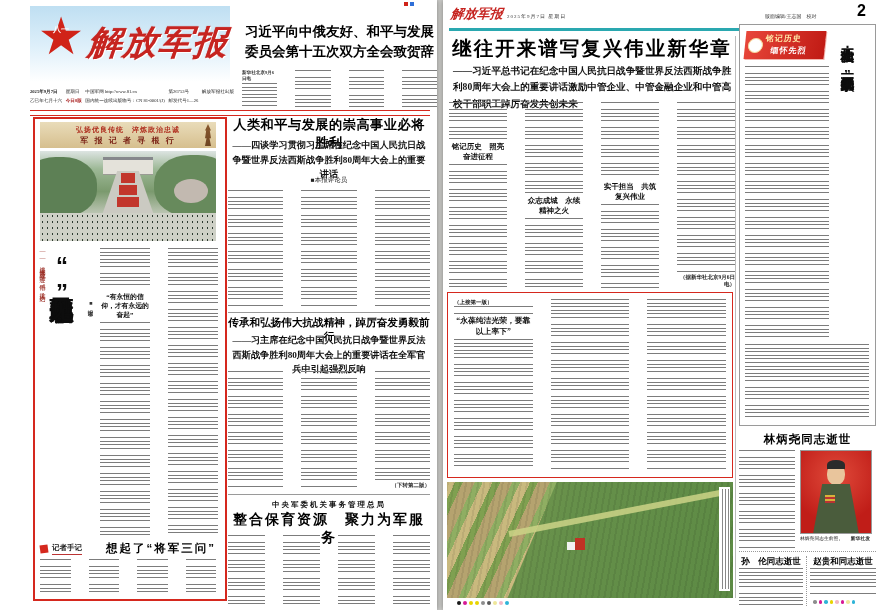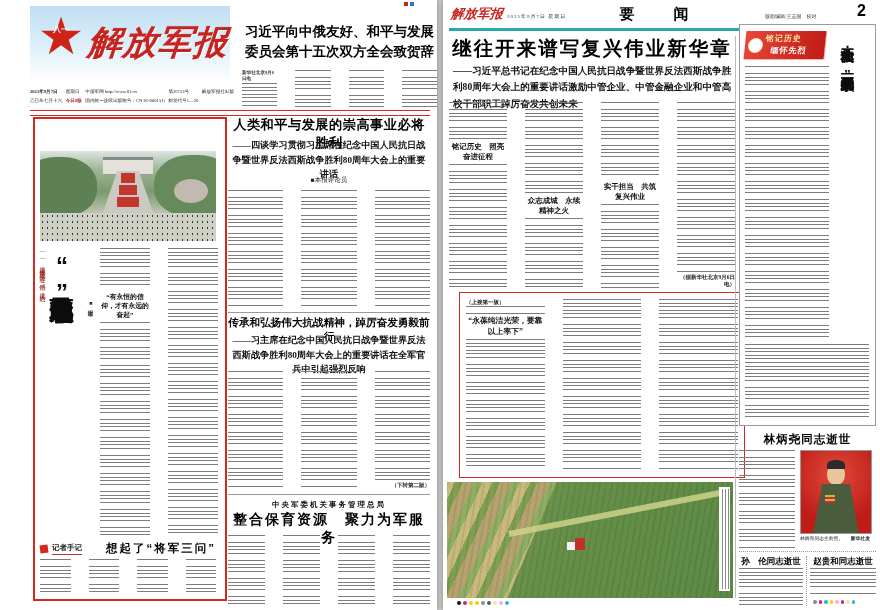--- a/index.html
+++ b/index.html
@@ -80,20 +80,25 @@
         </div>
       <div class="col">
           <div class="tl fill"></div>
         </div>
     </div>
 
     <div class="abs" style="left:30px;top:110px;width:400px;height:4px;border-top:1.6px solid #d5281e;border-bottom:1.6px solid #d5281e;"></div>
 
     <div class="abs redbox" style="left:33px;top:117px;width:190px;height:480px;background:#fff;"></div>
 
+    <div class="abs" style="left:40px;top:122px;width:176px;height:26px;background:linear-gradient(180deg,#e9dcba,#d6bf8e);text-align:center;overflow:hidden;">
+      <div class="hei" style="font-size:7px;color:#b03020;font-weight:bold;letter-spacing:1px;margin-top:3px;">弘扬优良传统　淬炼政治忠诚</div>
+      <div class="hei" style="font-size:8px;color:#7c2417;font-weight:bold;letter-spacing:2px;">军 报 记 者 寻 根 行</div>
+      <div class="abs" style="right:5px;top:2px;width:6px;height:22px;background:linear-gradient(180deg,#8a5a30,#6d4422);clip-path:polygon(50% 0,100% 30%,80% 30%,100% 65%,75% 65%,100% 100%,0 100%,25% 65%,0 65%,20% 30%,0 30%);"></div>
+    </div>
 
     <div class="abs" style="left:40px;top:151px;width:176px;height:90px;overflow:hidden;background:linear-gradient(180deg,#dde4e2 0%,#9db896 20%,#7b9a6e 45%,#c3cabb 72%,#d4d6cc 100%);">
       <div class="abs" style="left:-18px;top:6px;width:75px;height:60px;background:#5d8055;border-radius:45%;"></div>
       <div class="abs" style="right:-18px;top:4px;width:80px;height:62px;background:#678a5c;border-radius:45%;"></div>
       <div class="abs" style="right:8px;top:28px;width:34px;height:24px;background:#d9c4c6;border-radius:50%;opacity:.8;"></div>
       <div class="abs" style="left:63px;top:6px;width:50px;height:14px;background:#e4e2da;border-top:3px solid #86888c;box-shadow:0 1px 0 #9a9a94;"></div>
       <div class="abs" style="left:58px;top:20px;width:60px;height:42px;background:#cbcac2;clip-path:polygon(32% 0,68% 0,92% 100%,8% 100%);"></div>
       <div class="abs" style="left:81px;top:22px;width:14px;height:10px;background:#c2362c;"></div>
       <div class="abs" style="left:79px;top:34px;width:18px;height:10px;background:#c2362c;"></div>
       <div class="abs" style="left:77px;top:46px;width:22px;height:10px;background:#c2362c;"></div>
@@ -186,21 +191,20 @@
       <div class="col">
           <div class="tl fill"></div>
         </div>
     </div>
   </div>
 
   <div class="page" id="page2">
 
     <div class="abs" style="left:8px;top:5px;width:52px;font-size:13px;font-weight:bold;font-style:italic;color:#c62420;transform:skewX(-6deg);">解放军报</div>
     <div class="abs" style="left:64px;top:13px;font-size:5px;color:#333;letter-spacing:1px;">2025年9月7日 星期日</div>
-    <div class="abs hei ctr" style="left:150px;top:5px;width:134px;font-size:15px;font-weight:bold;letter-spacing:12px;color:#000;">要　闻</div>
     <div class="abs" style="left:322px;top:13px;font-size:5px;color:#333;">版面编辑/王志国　校对</div>
     <div class="abs hei" style="left:414px;top:2px;font-size:16px;font-weight:bold;color:#000;">2</div>
     <div class="abs" style="left:6px;top:28px;width:421px;height:2.5px;background:#2aa8b0;"></div>
 
     <div class="abs hei ctr" style="left:6px;top:35px;width:286px;font-size:19.5px;font-weight:bold;letter-spacing:2px;color:#000;">继往开来谱写复兴伟业新华章</div>
     <div class="abs" style="left:10px;top:63px;width:280px;font-size:9.6px;font-weight:bold;line-height:1.7;color:#111;">——习近平总书记在纪念中国人民抗日战争暨世界反法西斯战争胜利80周年大会上的重要讲话激励中管企业、中管金融企业和中管高校干部职工踔厉奋发共创未来</div>
     <div class="abs cols" style="left:6px;top:102px;width:286px;height:186px;">
       <div class="col">
         <div class="tl" style="height:38px;"></div>
         <div class="sub">铭记历史　照亮奋进征程</div>
@@ -215,21 +219,21 @@
         <div class="tl" style="height:78px;"></div>
         <div class="sub">实干担当　共筑复兴伟业</div>
         <div class="tl fill"></div>
       </div>
       <div class="col">
         <div class="tl fill"></div>
         <div style="font-size:5.5px;font-weight:bold;text-align:right;color:#222;">（据新华社北京9月6日电）</div>
       </div>
     </div>
 
-    <div class="abs" style="left:16px;top:292px;width:286px;height:186px;border:1.5px solid #d5281e;box-sizing:border-box;padding:6px;">
+    <div class="abs" style="left:4px;top:292px;width:286px;height:186px;border:1.5px solid #d5281e;box-sizing:border-box;padding:6px;">
       <div class="cols" style="height:100%;">
         <div class="col">
           <div style="font-size:5.5px;font-weight:bold;color:#222;">（上接第一版）</div>
           <div class="tl" style="height:8px;"></div>
           <div class="sub" style="font-size:7.8px;">“永葆纯洁光荣，要靠以上率下”</div>
           <div class="tl fill"></div>
         </div>
         <div class="col">
             <div class="tl fill"></div>
           </div>

